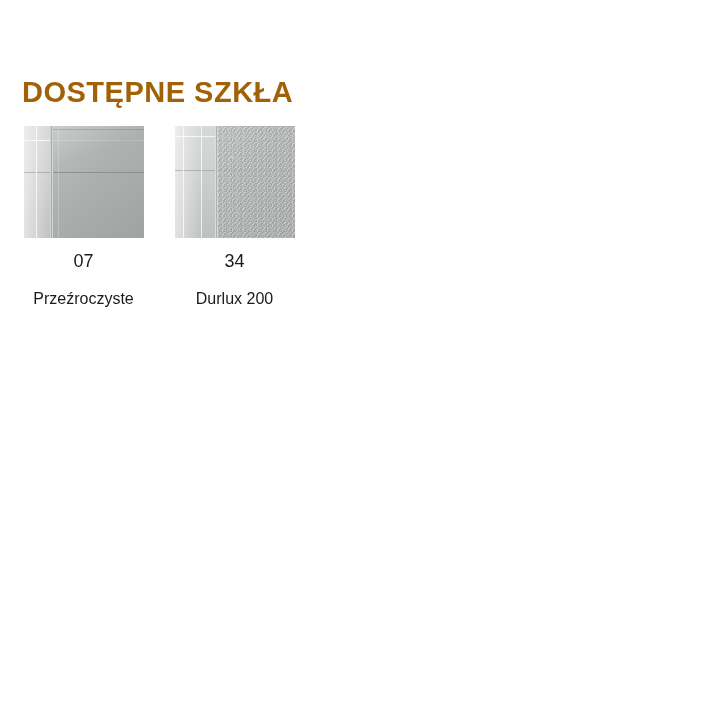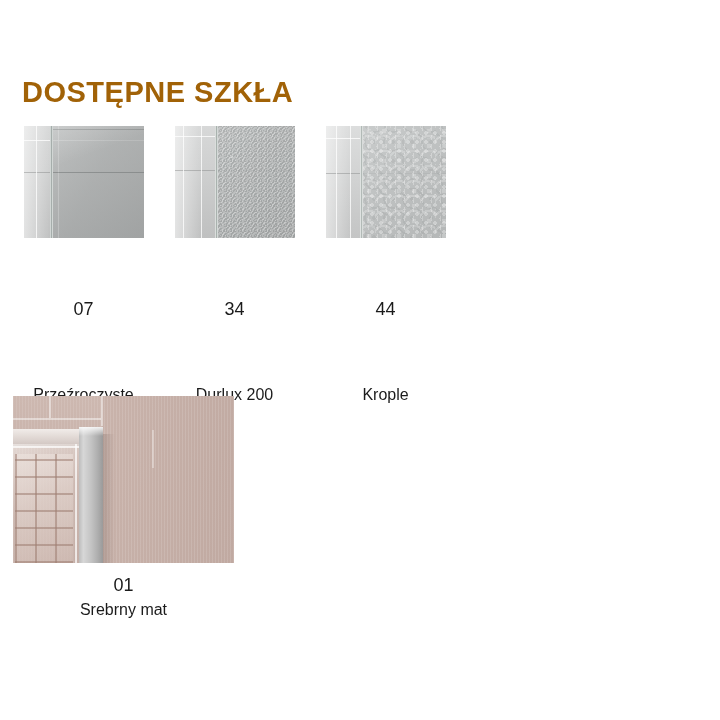--- a/index.html
+++ b/index.html
@@ -62,21 +62,21 @@
   }
   .swatch-name {
     font-size: 16px;
     line-height: 1;
     color: #1b1b1b;
     white-space: nowrap;
   }
 
   
   #glass-row { left: 13px; top: 126px; }
-  #glass-row .swatch { width: 141px; margin-right: 10px; gap: 48px; }
+  #glass-row .swatch { width: 141px; margin-right: 10px; }
   #glass-row .swatch:last-child { margin-right: 0; }
   #glass-row .swatch-img { width: 120px; height: 112px; }
   #glass-row .swatch-code { margin-top: 14px; }
   #glass-row .swatch-name { margin-top: 21px; }
 
   
   #profile-row { left: 13px; top: 396px; }
   #profile-row .swatch { width: 221px; margin-right: 9px; }
   #profile-row .swatch:last-child { margin-right: 0; }
   #profile-row .swatch-img { width: 221px; height: 167px; }
@@ -257,62 +257,24 @@
           <div class="tileline v" style="left:26px"></div>
           <div class="pane durlux">
             <div class="pane-edge"></div>
           </div>
         </div>
       </div>
       <div class="swatch-code">34</div>
       <div class="swatch-name">Durlux 200</div>
     </div>
 
-    <div class="swatch">
-      <div class="swatch-img">
-        <div class="glass-scene">
-          <div class="glass-wall" style="background:linear-gradient(90deg,rgba(255,255,255,.5) 0%,rgba(255,255,255,0) 20%),linear-gradient(180deg,#dcdddd 0%,#d3d4d4 40%,#cacbcb 75%,#c4c5c5 100%)"></div>
-          <div class="tileline h" style="top:12px"></div>
-          <div class="tileline h dark" style="top:47px"></div>
-          <div class="tileline v" style="left:10px"></div>
-          <div class="tileline v" style="left:24px"></div>
-          <div class="pane krople">
-            <div class="pane-edge"></div>
-          </div>
-        </div>
-      </div>
-      <div class="swatch-code">44</div>
-      <div class="swatch-name">Krople</div>
-    </div>
 
   </div>
 
 
   <div class="swatch-row" id="profile-row">
 
-    <div class="swatch">
-      <div class="swatch-img">
-        <div class="prof-scene">
-          <div class="prof-wall"></div>
-          <div class="prof-wall-right" style="left:88px"></div>
-          <div class="prof-tileline h" style="left:0;top:22px;width:88px"></div>
-          <div class="prof-tileline v" style="left:36px;top:0;height:22px"></div>
-          <div class="prof-tileline v" style="left:88px;top:0;height:30px"></div>
-          <div class="prof-rail" style="left:0;top:33px;width:70px;height:18px"></div>
-          <div class="prof-glasspanel" style="left:0;top:48px;width:66px;height:119px"></div>
-          <div class="prof-window" style="left:2px;top:58px;width:58px;height:109px"></div>
-          <div class="prof-glass-edge" style="left:62px;top:48px;width:2px;height:119px"></div>
-          <div class="prof-glass-edge" style="left:0;top:50px;width:66px;height:2px"></div>
-          <div class="post post-silver-mat" style="left:66px;top:31px;width:24px;height:136px"></div>
-          <div class="post-cap" style="left:66px;top:31px;width:24px;height:9px"></div>
-          <div class="post-shadow" style="left:90px;top:38px;width:12px;height:129px"></div>
-          <div class="prof-tileline v" style="left:139px;top:34px;height:38px;background:rgba(255,255,255,.35)"></div>
-        </div>
-      </div>
-      <div class="swatch-code">01</div>
-      <div class="swatch-name">Srebrny mat</div>
-    </div>
 
 
 
   </div>
 
 </div>
 
 </body></html>

